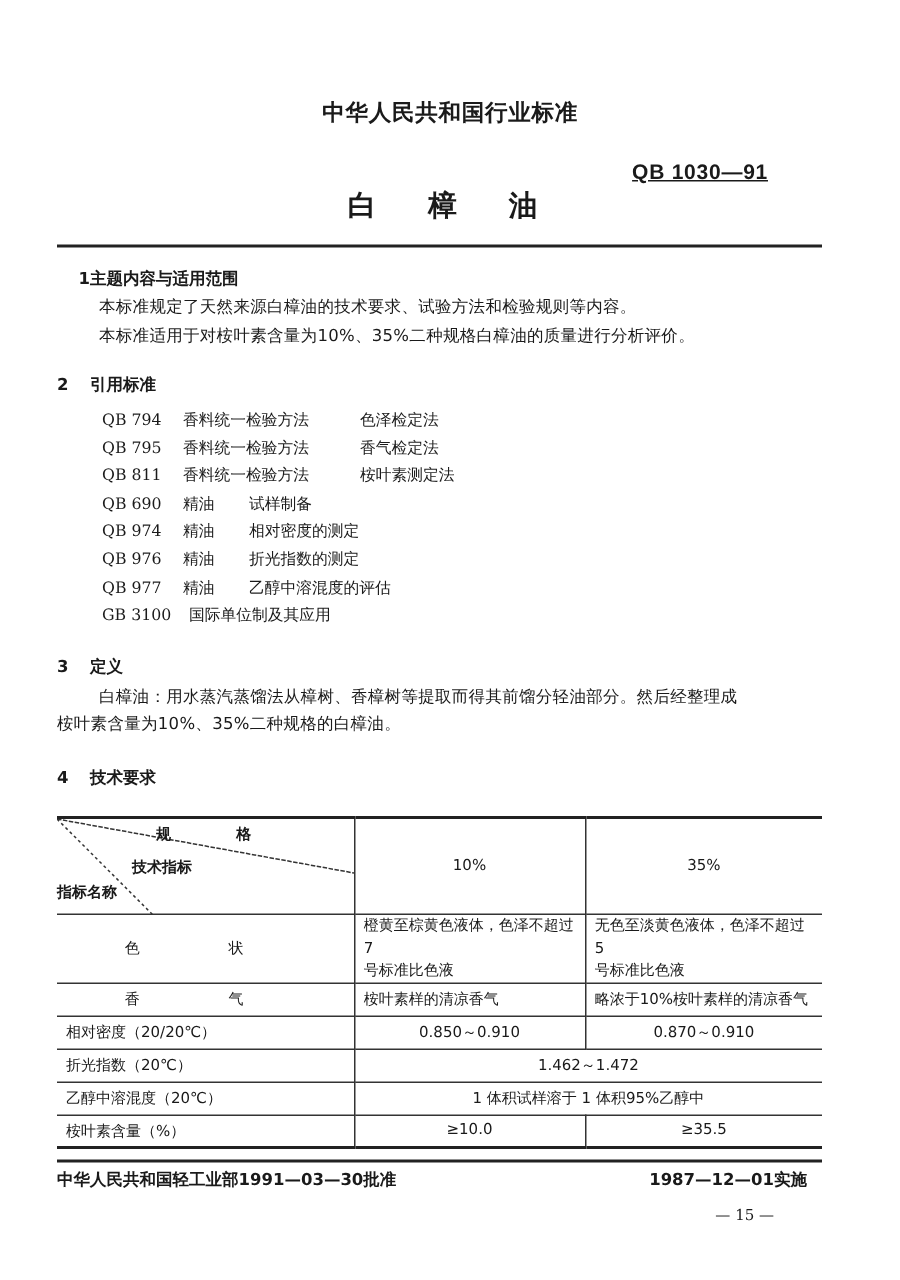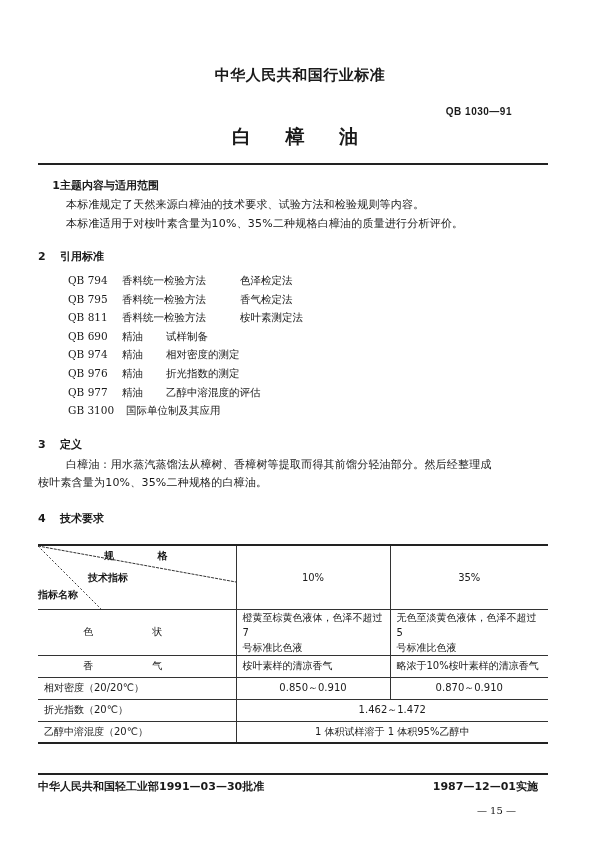--- a/index.html
+++ b/index.html
@@ -1,20 +1,20 @@
 <!DOCTYPE html>
 <html><head>
 <meta charset="utf-8">
 <style>
   * { box-sizing: border-box; margin: 0; padding: 0; }
   html, body { width: 600px; height: 853px; background: #ffffff; overflow: hidden; }
   body { position: relative; font-family: "DejaVu Sans", sans-serif; color: #1a1a1a; }
   .abs { position: absolute; }
   .header-org { left: 0; width: 600px; top: 66px; text-align: center; font-size: 15px; font-weight: bold; letter-spacing: 0.5px; }
-  .std-no { right: 88px; top: 106px; font-size: 10px; font-weight: bold; letter-spacing: 0.5px; font-family: "Liberation Sans", sans-serif; }
+  .std-no { right: 88px; top: 106px; font-size: 14px; font-weight: bold; letter-spacing: 0.5px; font-family: "Liberation Sans", sans-serif; text-decoration: underline; }
   .doc-title { left: 0; width: 600px; top: 124px; text-align: center; font-size: 19px; font-weight: bold; letter-spacing: 14px; padding-left: 4px; }
   .rule-top { left: 38px; width: 510px; top: 163px; height: 2px; background: #222; }
   .sec-head { font-size: 11px; font-weight: bold; }
   .sec-head .num { display: inline-block; width: 22px; }
   .para { font-size: 11px; line-height: 17px; letter-spacing: 0.2px; }
   .ref-list { left: 68px; top: 271px; font-size: 10.5px; }
   .ref-row { height: 18.6px; line-height: 18.6px; white-space: nowrap; }
   .ref-code { display: inline-block; width: 54px; font-family: "DejaVu Serif", serif; }
   .ref-code.gb { width: 58px; }
   .ref-a { display: inline-block; width: 118px; }
@@ -111,19 +111,24 @@
     <td class="c3 center">0.870～0.910</td>
   </tr>
   <tr>
     <td class="c1">折光指数（20℃）</td>
     <td colspan="2" class="center">1.462～1.472</td>
   </tr>
   <tr>
     <td class="c1">乙醇中溶混度（20℃）</td>
     <td colspan="2" class="center">1 体积试样溶于 1 体积95%乙醇中</td>
   </tr>
+  <tr>
+    <td class="c1">桉叶素含量（%）</td>
+    <td class="c2 center">≥10.0</td>
+    <td class="c3 center">≥35.5</td>
+  </tr>
 </tbody>
   </table>
 
 <div class="abs rule-bottom"></div>
 <div class="abs footer-left">中华人民共和国轻工业部1991—03—30批准</div>
 <div class="abs footer-right">1987—12—01实施</div>
 <div class="abs page-no">— 15 —</div>
 
 </body></html>

